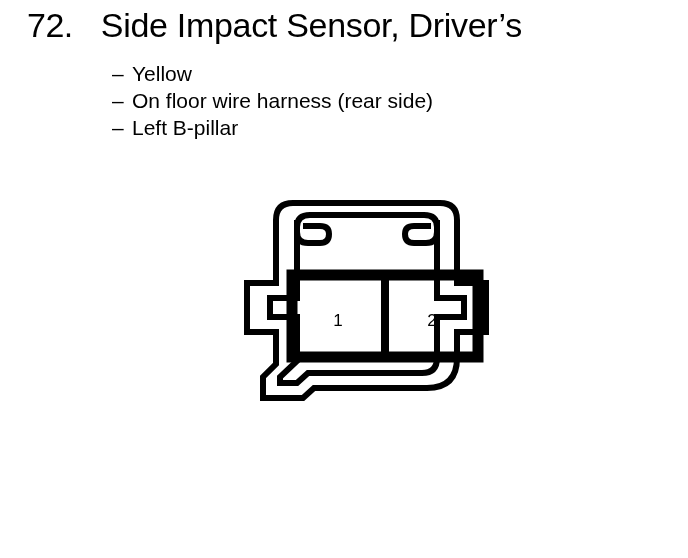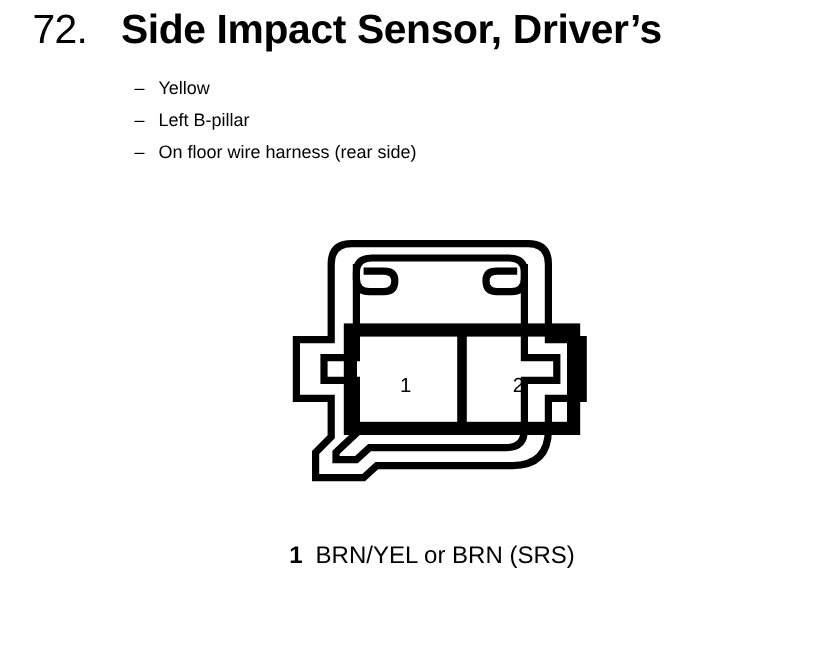--- a/index.html
+++ b/index.html
@@ -34,36 +34,36 @@
   #title-number {
     display: inline-block;
     font-size: 34px;
     font-weight: normal;
     letter-spacing: -0.5px;
     vertical-align: baseline;
   }
   #title-text {
     display: inline-block;
     font-size: 34px;
-    font-weight: bold;
+    font-weight: normal;
     letter-spacing: -0.3px;
     margin-left: 28px;
     vertical-align: baseline;
     text-align: center;
   }
 
   
   #spec-list {
     position: absolute;
     left: 112px;
     top: 60px;
   }
   .spec-item {
     display: block;
-    font-size: 15px;
+    font-size: 21px;
     line-height: 27px;
     white-space: nowrap;
   }
   .spec-dash {
     display: inline-block;
     width: 20px;
   }
   .spec-label {
     display: inline-block;
   }
@@ -115,24 +115,24 @@
 <div id="header">
   <div id="title-row">
     <span id="title-number">72.</span><span id="title-text">Side Impact Sensor, Driver’s</span>
   </div>
 
   <div id="spec-list">
     <span class="spec-item">
       <span class="spec-dash">–</span><span class="spec-label">Yellow</span>
     </span>
     <span class="spec-item">
-      <span class="spec-dash">–</span><span class="spec-label">Left B-pillar</span>
+      <span class="spec-dash">–</span><span class="spec-label">On floor wire harness (rear side)</span>
     </span>
     <span class="spec-item">
-      <span class="spec-dash">–</span><span class="spec-label">On floor wire harness (rear side)</span>
+      <span class="spec-dash">–</span><span class="spec-label">Left B-pillar</span>
     </span>
   </div>
 </div>
 
 <div id="connector-diagram">
   <svg id="connector-svg" viewBox="0 0 330 250" xmlns="http://www.w3.org/2000/svg">
 
     <path fill="none" stroke="#000000" stroke-width="6" stroke-linejoin="miter" stroke-linecap="butt" d="M 47,133
              L 47,113
              L 76,113
@@ -196,16 +196,13 @@
     <rect x="92" y="105" width="186" height="82" fill="none" stroke="#000000" stroke-width="11"></rect>
 
     <line x1="185" y1="105" x2="185" y2="187" stroke="#000000" stroke-width="8"></line>
 
     <text class="pin-number-text" x="138" y="152" text-anchor="middle" dominant-baseline="middle">1</text>
     <text class="pin-number-text" x="232" y="152" text-anchor="middle" dominant-baseline="middle">2</text>
   </svg>
 </div>
 
 <div id="legend">
-  <span class="legend-row">
-    <span class="legend-num">1</span><span class="legend-desc">BRN/YEL or BRN (SRS)</span>
-  </span>
 </div>
 
 </body></html>

